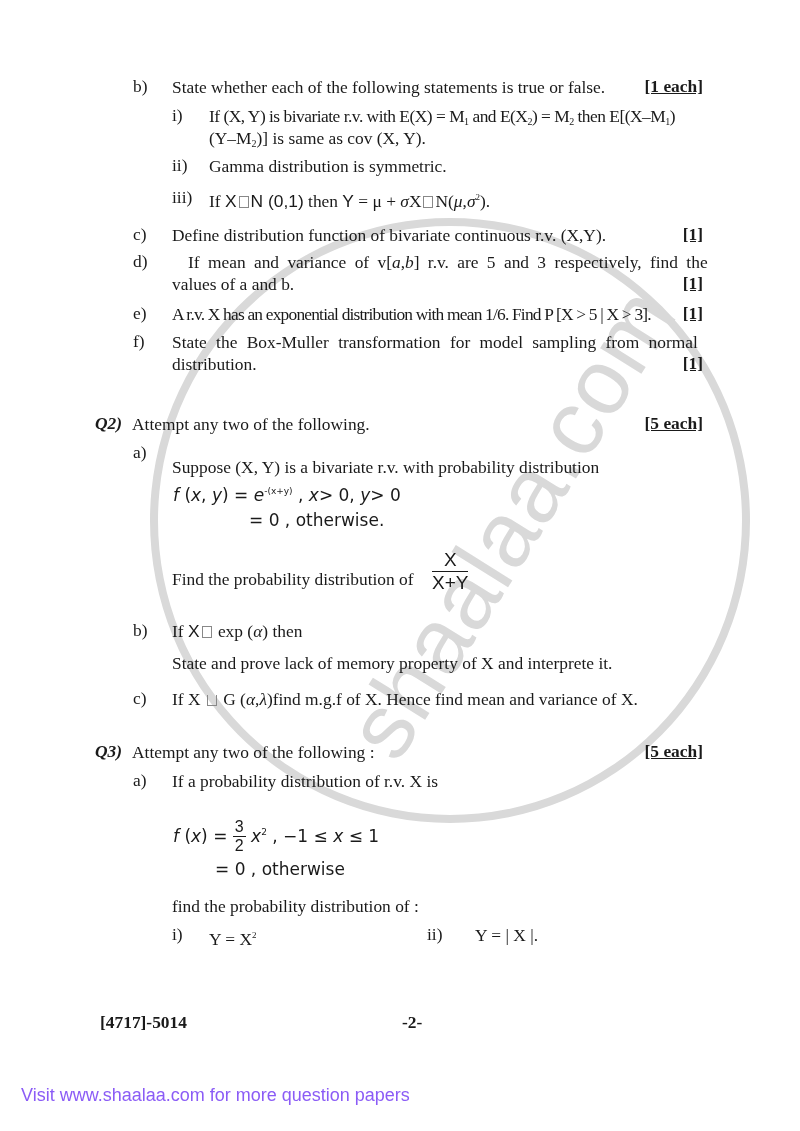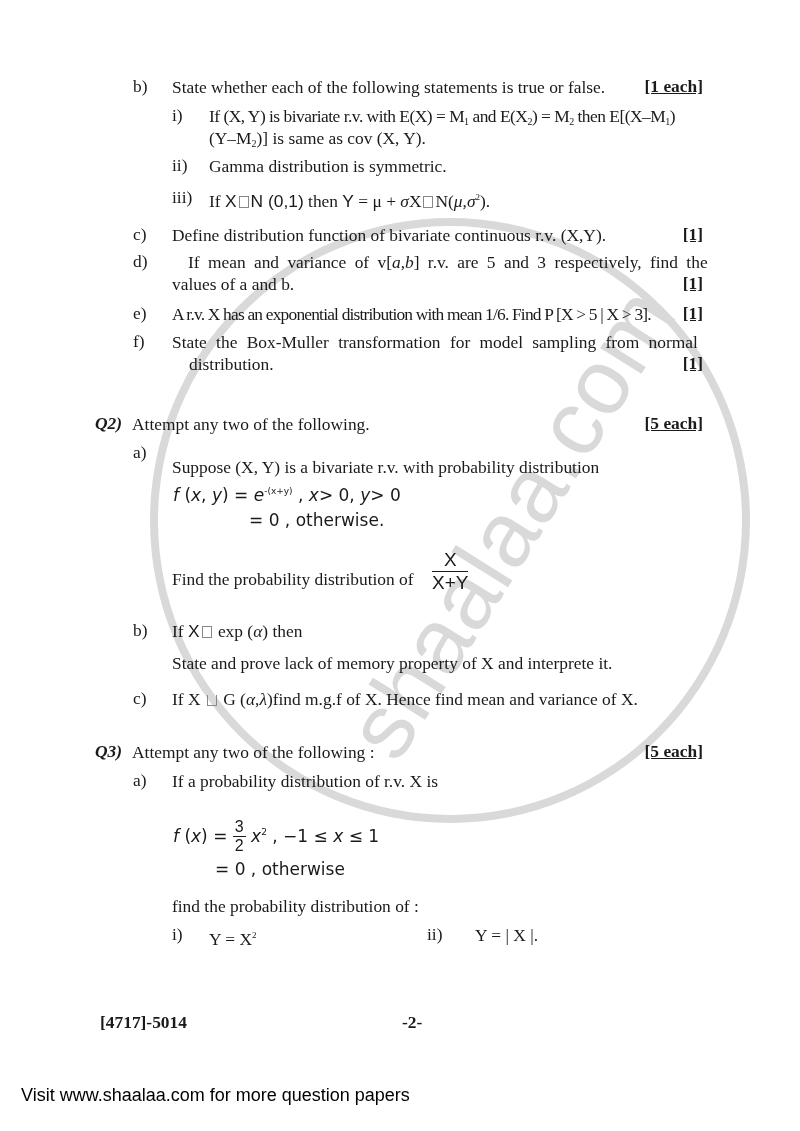--- a/index.html
+++ b/index.html
@@ -16,21 +16,21 @@
   .b { font-weight:bold; }
   .right { position:absolute; right:97px; font-weight:bold; font-size:17.4px; z-index:1;text-decoration:underline; }
   .sans { font-family:"Liberation Sans","DejaVu Sans",sans-serif; }
   .math { font-family:"DejaVu Sans","Liberation Sans",sans-serif; font-size:17px; }
   sub { font-size:10px; vertical-align:-3px; }
   sup { font-size:9px; vertical-align:7px; }
   .frac { display:inline-block; vertical-align:middle; text-align:center; font-family:"Liberation Sans",sans-serif; font-size:19px; }
   .frac .num { display:block; border-bottom:1.5px solid #1a1a1a; padding:0 2px; line-height:22px; }
   .frac .den { display:block; line-height:22px; }
   .footer-note { position:absolute; left:21px; top:1085px; font-family:"Liberation Sans","DejaVu Sans",sans-serif;
-                 font-size:18px; color:#000000; z-index:1; }
+                 font-size:18px; color:#8b5cf6; z-index:1; }
   .box { display:inline-block; width:8px; height:10px; border:1px solid #888; vertical-align:-1px; margin:0 2px; }
 </style>
 </head>
 <body>
 
 <div class="page">
 
   <div class="wm-circle"></div>
   <div class="wm-text">shaalaa.com</div>
 
@@ -56,21 +56,21 @@
   <span class="ln" style="left:188px;top:251px;word-spacing:4px;">If mean and variance of v[<i>a</i>,<i>b</i>] r.v. are 5 and 3 respectively, find the</span>
   <span class="ln" style="left:172px;top:273px;">values of a and b.</span>
   <span class="right" style="top:273px;">[1]</span>
 
   <span class="lbl" style="left:133px;top:303px;">e)</span>
   <span class="ln" style="left:172px;top:303px;letter-spacing:-0.8px;">A r.v. X has an exponential distribution with mean 1/6. Find P [X &gt; 5 | X &gt; 3].</span>
   <span class="right" style="top:303px;">[1]</span>
 
   <span class="lbl" style="left:133px;top:331px;">f)</span>
   <span class="ln" style="left:172px;top:331px;word-spacing:5px;">State the Box-Muller transformation for model sampling from normal</span>
-  <span class="ln" style="left:189px;top:353px;">distribution.</span>
+  <span class="ln" style="left:172px;top:353px;">distribution.</span>
   <span class="right" style="top:353px;">[1]</span>
 
   <span class="lbl b" style="left:95px;top:413px;font-style:italic;">Q2)</span>
   <span class="ln" style="left:132px;top:413px;text-align:right;">Attempt any two of the following.</span>
   <span class="right" style="top:413px;">[5 each]</span>
 
   <span class="lbl" style="left:133px;top:442px;">a)</span>
   <span class="ln" style="left:172px;top:456px;">Suppose (X, Y) is a bivariate r.v. with probability distribution</span>
 
   <span class="ln math" style="left:173px;top:480px;"><i>f</i> (<i>x</i>, <i>y</i>) = <i>e</i><sup>-(x+y)</sup> , <i>x</i>&gt; 0, <i>y</i>&gt; 0</span>

